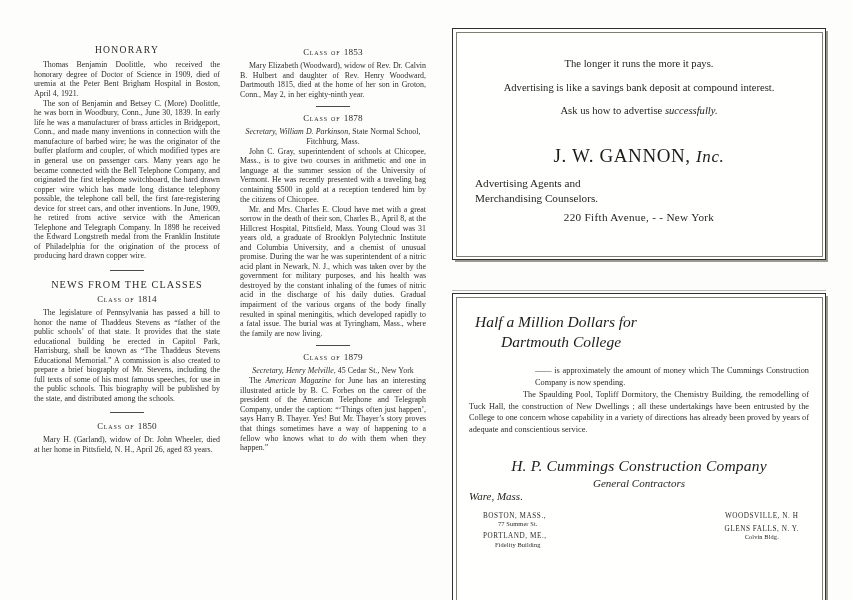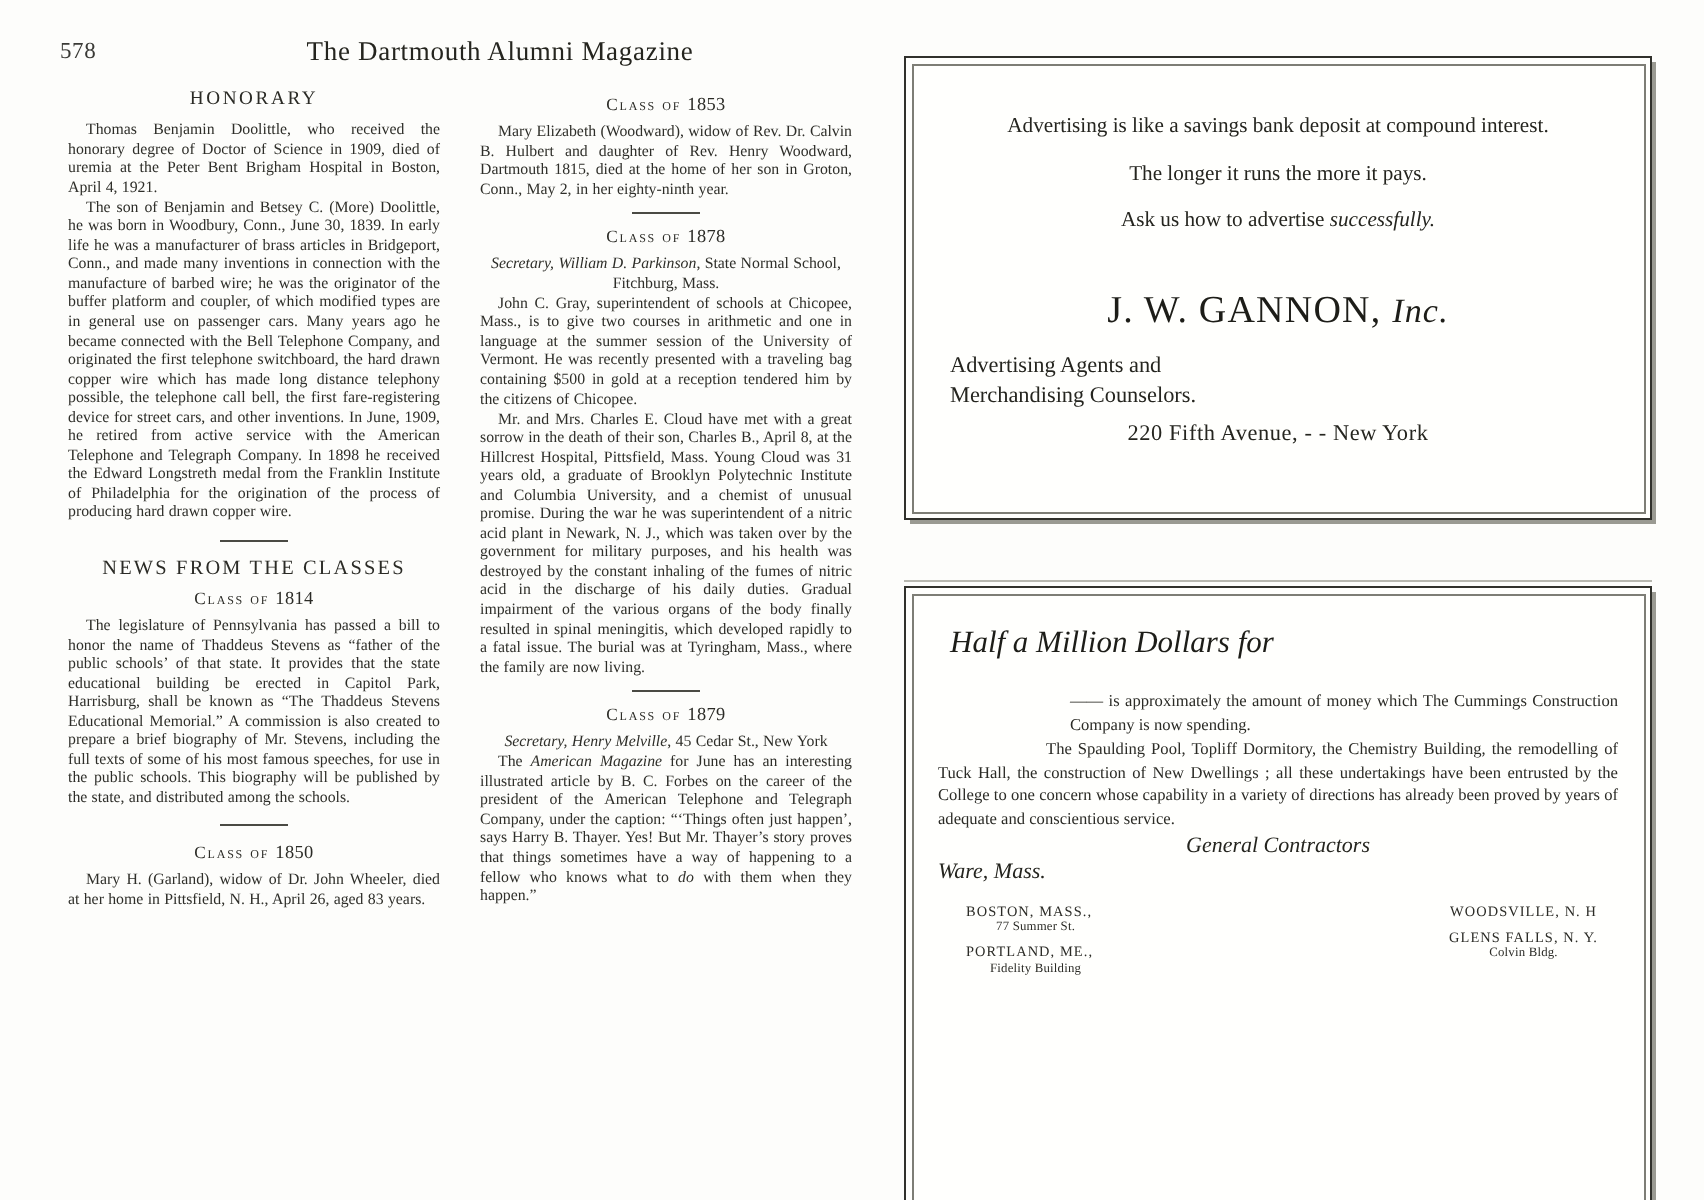--- a/index.html
+++ b/index.html
@@ -254,24 +254,20 @@
     background: #b8b8b0;
   }
 </style>
 </head>
 <body>
 
 <div class="page">
 
   <div class="editorial">
 
-    <div class="running-head">
-      <div class="folio">578</div>
-      <div class="mag-title">The Dartmouth Alumni Magazine</div>
-    </div>
 
     <div class="cols">
 
       <div class="col col-left">
 
         <div class="sec-head">HONORARY</div>
 
         <p class="body">Thomas Benjamin Doolittle, who received the honorary degree of Doctor of Science in 1909, died of uremia at the Peter Bent Brigham Hospital in Boston, April 4, 1921.</p>
         <p class="body">The son of Benjamin and Betsey C. (More) Doolittle, he was born in Woodbury, Conn., June 30, 1839. In early life he was a manufacturer of brass articles in Bridgeport, Conn., and made many inventions in connection with the manufacture of barbed wire; he was the originator of the buffer platform and coupler, of which modified types are in general use on passenger cars. Many years ago he became connected with the Bell Telephone Company, and originated the first telephone switchboard, the hard drawn copper wire which has made long distance telephony possible, the telephone call bell, the first fare-registering device for street cars, and other inventions. In June, 1909, he retired from active service with the American Telephone and Telegraph Company. In 1898 he received the Edward Longstreth medal from the Franklin Institute of Philadelphia for the origination of the process of producing hard drawn copper wire.</p>
 
@@ -341,49 +337,51 @@
           <span>The </span><em>American Magazine</em><span> for June has an interesting illustrated article by B. C. Forbes on the career of the president of the American Telephone and Telegraph Company, under the caption: “‘Things often just happen’, says Harry B. Thayer. Yes! But Mr. Thayer’s story proves that things sometimes have a way of happening to a fellow who knows what to </span><em>do</em><span> with them when they happen.”</span>
         </p>
       </div>
     </div>
   </div>
 
   <div class="ads">
 
     <div class="ad-box ad-gannon">
       <div class="ad-inner">
+        <div class="gannon-line l2">The longer it runs the more it pays.</div>
         <div class="gannon-line l1">Advertising is like a savings bank deposit at compound interest.</div>
-        <div class="gannon-line l2">The longer it runs the more it pays.</div>
         <div class="gannon-line l3">
           <span>Ask us how to advertise </span><em>successfully.</em>
         </div>
 
         <div class="gannon-name">
           <span>J. W. GANNON,</span>
           <span class="inc">Inc.</span>
         </div>
         <div class="gannon-sub">
           <div>Advertising Agents and</div>
           <div>Merchandising Counselors.</div>
         </div>
         <div class="gannon-addr">220 Fifth Avenue,  -  -  New York</div>
       </div>
     </div>
 
     <div class="ad-box ad-cummings">
       <div class="ad-inner">
         <div class="cum-title">
           <span>Half a Million Dollars for</span>
+          <span class="l2">Dartmouth College</span>
         </div>
 
         <div class="cum-body">
           <p class="lead">—— is approximately the amount of money which The Cummings Construction Company is now spending.</p>
           <p class="indent">The Spaulding Pool, Topliff Dormitory, the Chemistry Building, the remodelling of Tuck Hall, the construction of New Dwellings ; all these undertakings have been entrusted by the College to one concern whose capability in a variety of directions has already been proved by years of adequate and conscientious service.</p>
         </div>
 
+        <div class="cum-name">H. P. Cummings Construction Company</div>
         <div class="cum-role">General Contractors</div>
         <div class="cum-town">Ware, Mass.</div>
 
         <div class="cum-offices">
           <div class="office-col left">
             <div class="office">
               <span class="city">BOSTON, MASS.,</span>
               <span class="street">77 Summer St.</span>
             </div>
             <div class="office">

